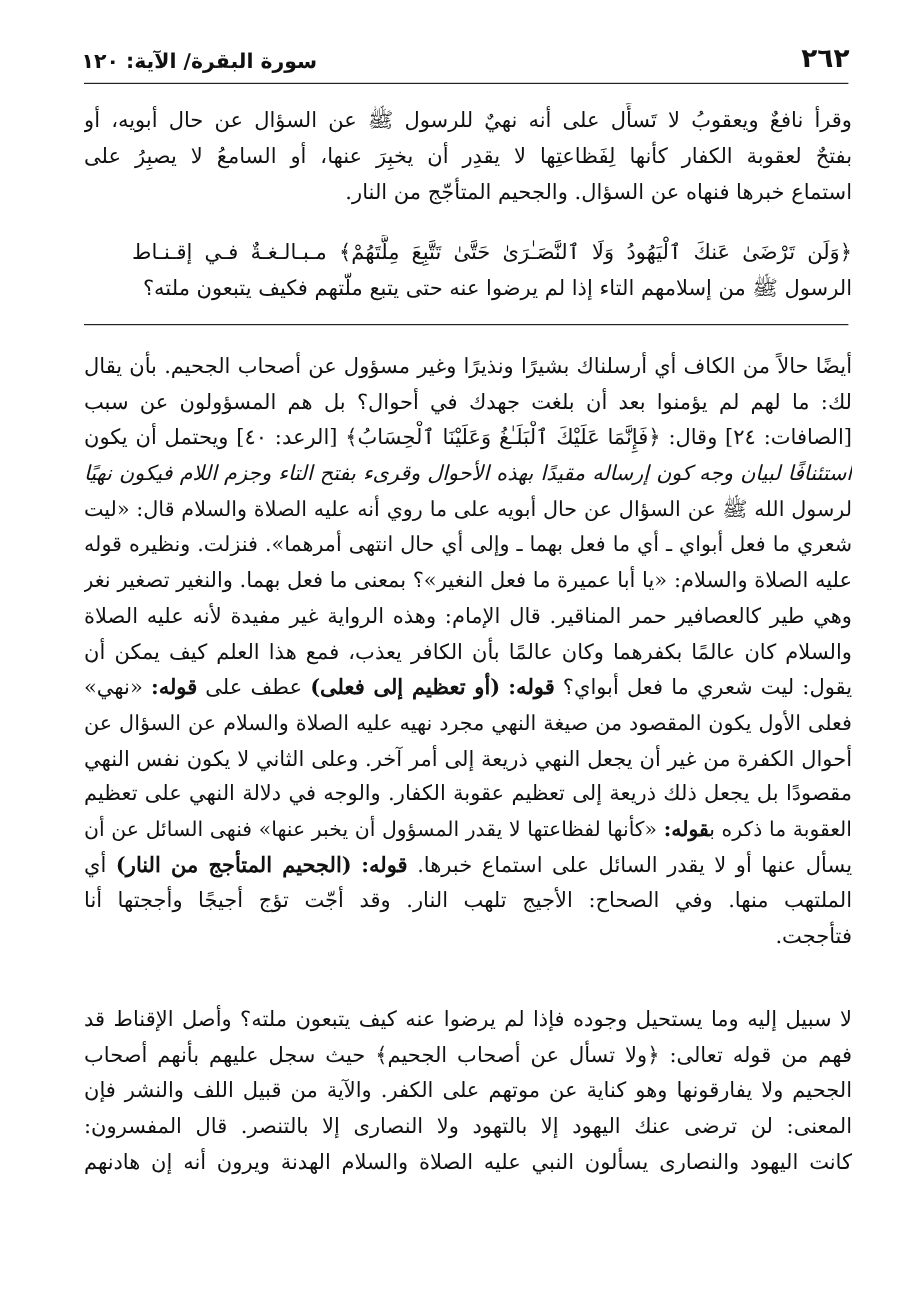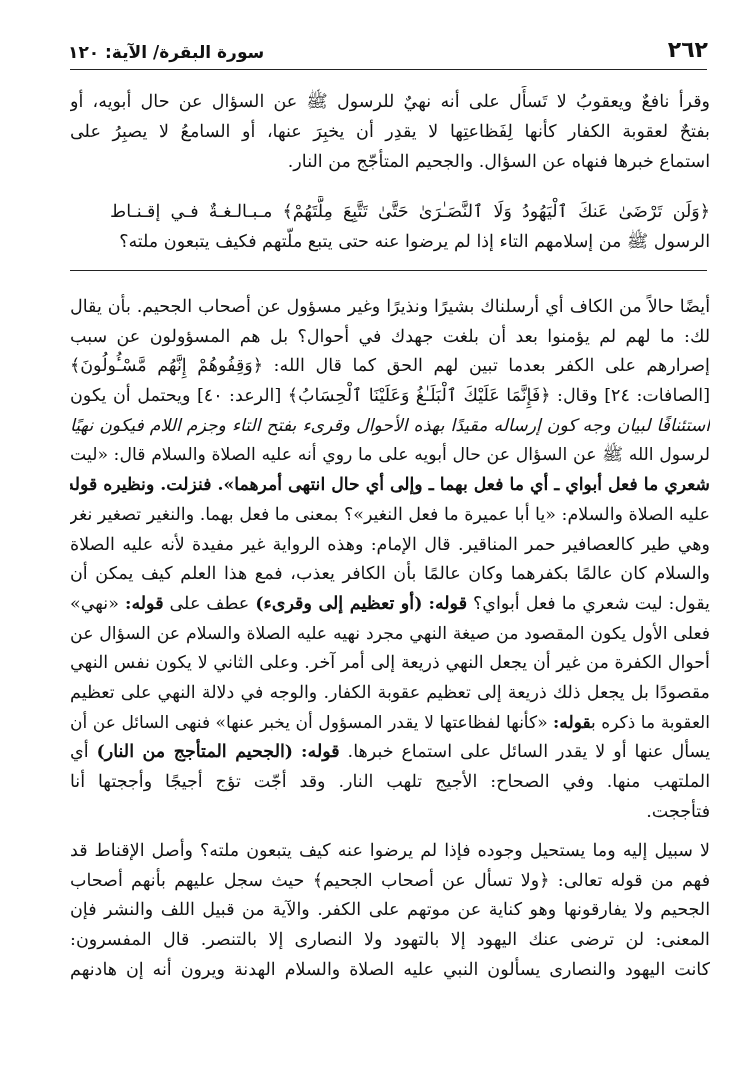--- a/index.html
+++ b/index.html
@@ -119,29 +119,28 @@
   <div class="block ayah-block">
     <span class="line quran-line">﴿وَلَن تَرْضَىٰ عَنكَ ٱلْيَهُودُ وَلَا ٱلنَّصَـٰرَىٰ حَتَّىٰ تَتَّبِعَ مِلَّتَهُمْ﴾ مـبـالـغـةٌ فـي إقـنـاط</span>
     <span class="line last">الرسول ﷺ من إسلامهم التاء إذا لم يرضوا عنه حتى يتبع ملّتهم فكيف يتبعون ملته؟</span>
   </div>
 
   <div class="section-rule"></div>
 
   <div class="block commentary-block">
     <span class="line">أيضًا حالاً من الكاف أي أرسلناك بشيرًا ونذيرًا وغير مسؤول عن أصحاب الجحيم. بأن يقال</span>
     <span class="line">لك: ما لهم لم يؤمنوا بعد أن بلغت جهدك في أحوال؟ بل هم المسؤولون عن سبب</span>
-    <span class="line">إصرارهم على الكفر بعدما تبين لهم الحق كما قال الله: ﴿وَقِفُوهُمْ إِنَّهُم مَّسْـُٔولُونَ﴾</span>
     <span class="line">[الصافات: ٢٤] وقال: ﴿فَإِنَّمَا عَلَيْكَ ٱلْبَلَـٰغُ وَعَلَيْنَا ٱلْحِسَابُ﴾ [الرعد: ٤٠] ويحتمل أن يكون</span>
     <span class="line" style="font-size: 17.25px; font-style: italic;">استئنافًا لبيان وجه كون إرساله مقيدًا بهذه الأحوال وقرىء بفتح التاء وجزم اللام فيكون نهيًا</span>
     <span class="line" style="font-size: 17.25px;">لرسول الله ﷺ عن السؤال عن حال أبويه على ما روي أنه عليه الصلاة والسلام قال: «ليت</span>
-    <span class="line" style="font-size: 17.25px; font-weight: bold;">شعري ما فعل أبواي ـ أي ما فعل بهما ـ وإلى أي حال انتهى أمرهما». فنزلت. ونظيره قوله</span>
+    <span class="line" style="font-size: 17.25px;">شعري ما فعل أبواي ـ أي ما فعل بهما ـ وإلى أي حال انتهى أمرهما». فنزلت. ونظيره قوله</span>
     <span class="line">عليه الصلاة والسلام: «يا أبا عميرة ما فعل النغير»؟ بمعنى ما فعل بهما. والنغير تصغير نغر</span>
     <span class="line">وهي طير كالعصافير حمر المناقير. قال الإمام: وهذه الرواية غير مفيدة لأنه عليه الصلاة</span>
     <span class="line">والسلام كان عالمًا بكفرهما وكان عالمًا بأن الكافر يعذب، فمع هذا العلم كيف يمكن أن</span>
-    <span class="line">يقول: ليت شعري ما فعل أبواي؟ <b>قوله:</b> <b>(أو تعظيم إلى وقرىء)</b> عطف على <b>قوله:</b> «نهي»</span>
+    <span class="line">يقول: ليت شعري ما فعل أبواي؟ <b>قوله:</b> <b>(أو تعظيم إلى فعلى)</b> عطف على <b>قوله:</b> «نهي»</span>
     <span class="line" style="font-size: 17.25px;">فعلى الأول يكون المقصود من صيغة النهي مجرد نهيه عليه الصلاة والسلام عن السؤال عن</span>
     <span class="line">أحوال الكفرة من غير أن يجعل النهي ذريعة إلى أمر آخر. وعلى الثاني لا يكون نفس النهي</span>
     <span class="line">مقصودًا بل يجعل ذلك ذريعة إلى تعظيم عقوبة الكفار. والوجه في دلالة النهي على تعظيم</span>
     <span class="line" style="font-size: 17px;">العقوبة ما ذكره ب<b>قوله:</b> «كأنها لفظاعتها لا يقدر المسؤول أن يخبر عنها» فنهى السائل عن أن</span>
     <span class="line">يسأل عنها أو لا يقدر السائل على استماع خبرها. <b>قوله:</b> <b>(الجحيم المتأجج من النار)</b> أي</span>
     <span class="line">الملتهب منها. وفي الصحاح: الأجيج تلهب النار. وقد أجّت تؤج أجيجًا وأججتها أنا</span>
     <span class="line last">فتأججت.</span>
   </div>
 
   <div class="block commentary2-block">

